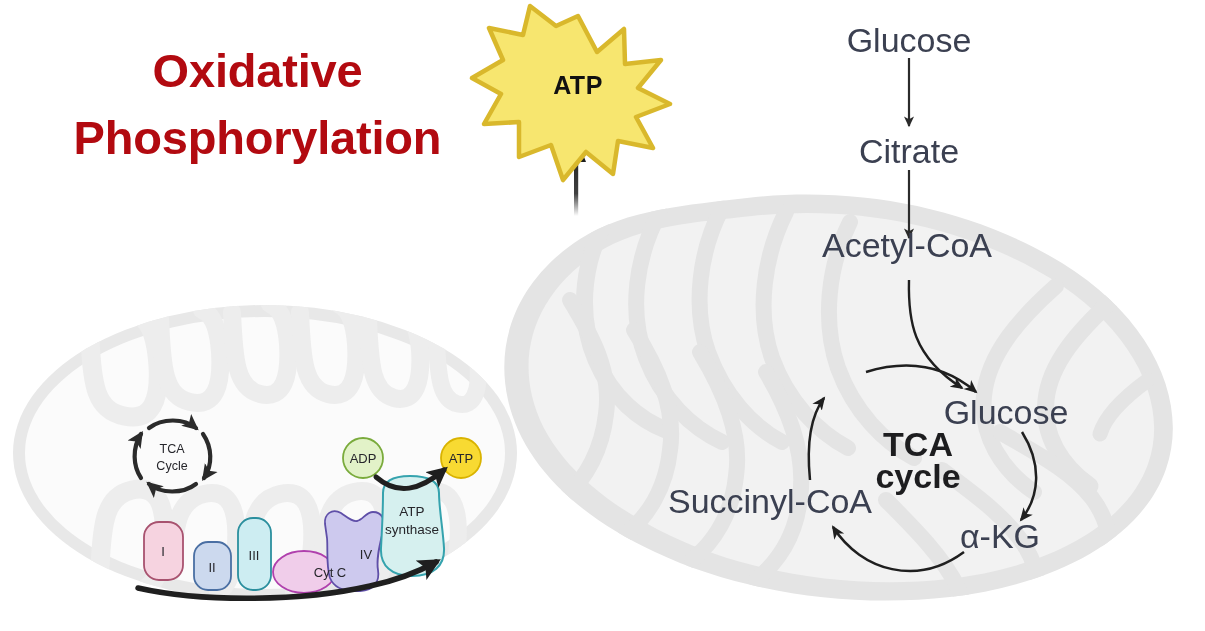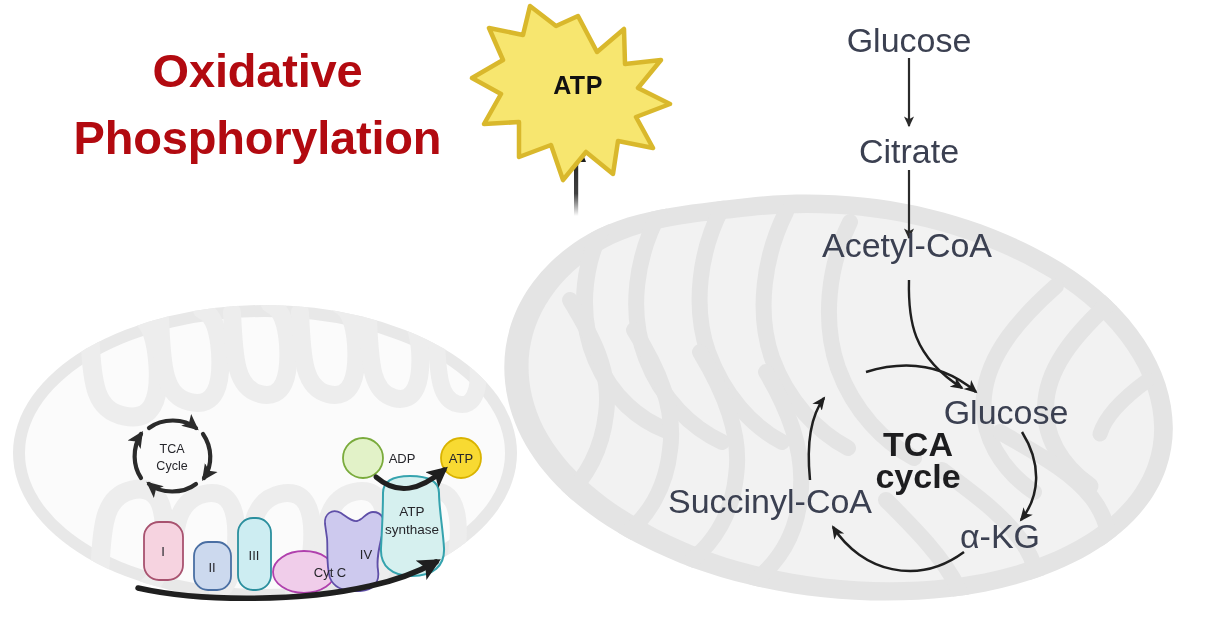--- a/index.html
+++ b/index.html
@@ -265,16 +265,16 @@
 
   <div class="node-text cx-text" style="left:163px; top:551px;">I</div>
   <div class="node-text cx-text" style="left:212px; top:567px;">II</div>
   <div class="node-text cx-text" style="left:254px; top:555px;">III</div>
   <div class="node-text cytc-text" style="left:304px; top:572px;">Cyt C</div>
   <div class="node-text cx-text" style="left:366px; top:554px;">IV</div>
 
   <div class="node-text syn-text" style="left:412px; top:512px;">ATP</div>
   <div class="node-text syn-text" style="left:412px; top:530px;">synthase</div>
 
-  <div class="node-text adp-text" style="left:363px; top:458px;margin-left:39px;">ADP</div>
+  <div class="node-text adp-text" style="left:363px; top:458px;">ADP</div>
   <div class="node-text atp-text" style="left:461px; top:458px;">ATP</div>
 
 </div>
 
 </body></html>

